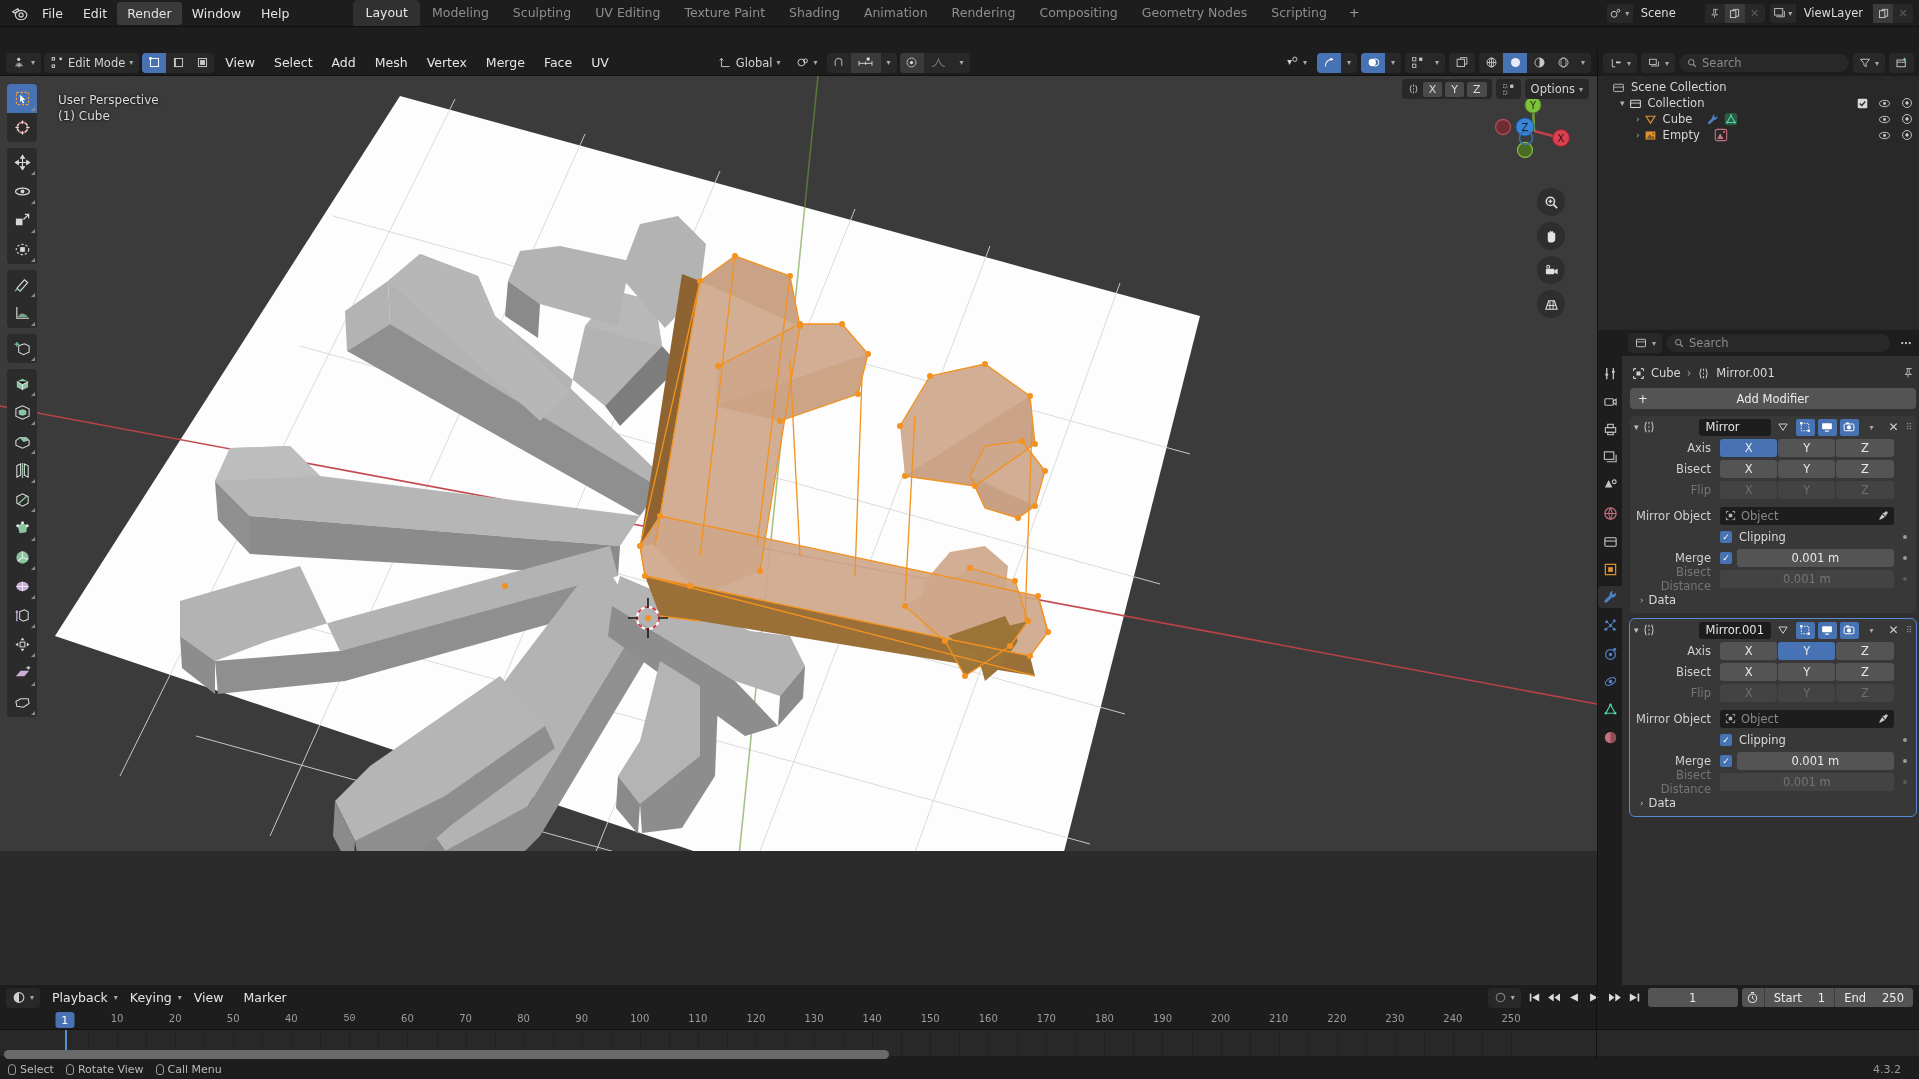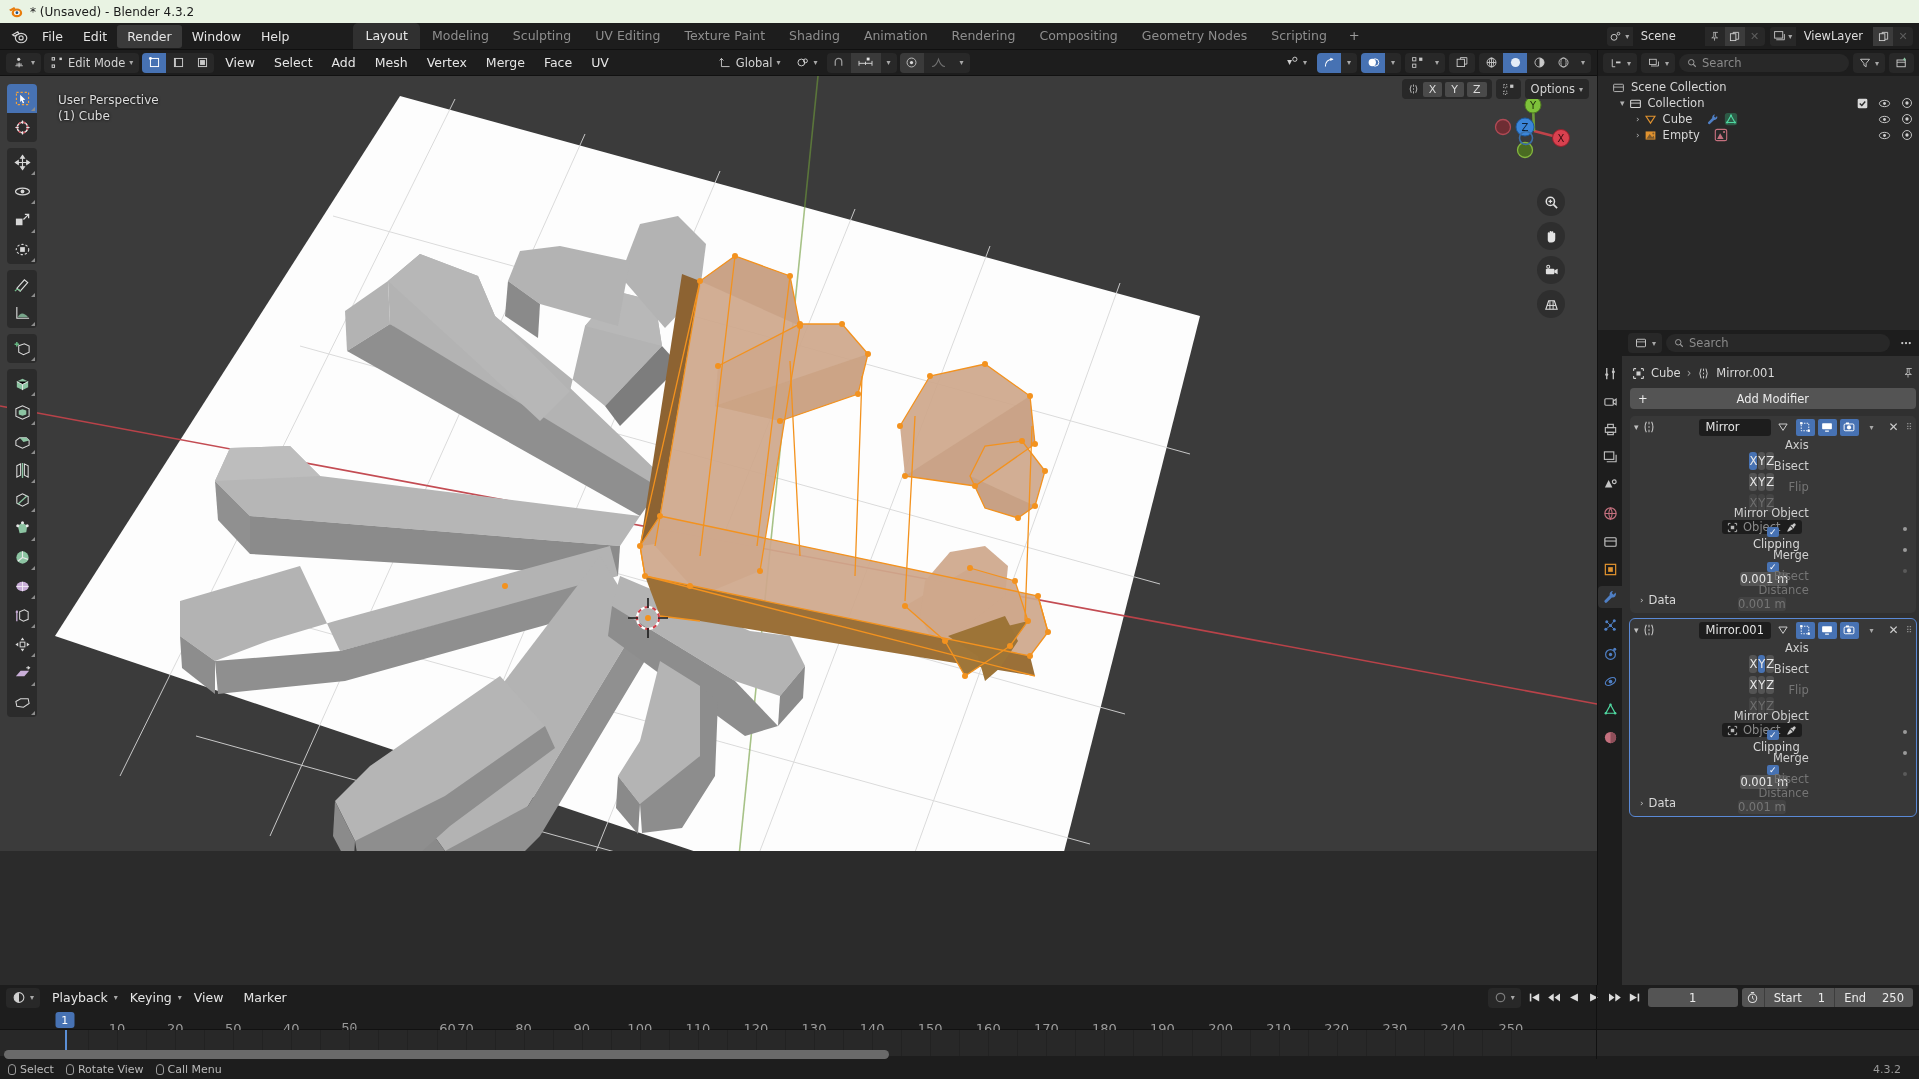--- a/index.html
+++ b/index.html
@@ -133,21 +133,21 @@
   .add-mod .plus { position: absolute; left: 8px; }
 
   .mod-panel { background: #383838; border-radius: 5px; margin-bottom: 6px; padding-bottom: 4px; }
   .mod-panel.selected { outline: 1px solid #5a89d6; }
   .mod-head { height: 22px; display: flex; align-items: center; gap: 3px; padding: 0 4px; }
   .mod-name { flex: 1; background: #1d1d1d; height: 17px; border-radius: 3px;
      display: flex; align-items: center; padding: 0 7px; font-size: 11.5px; color: #e4e4e4; margin-left: 40px; }
   .mh-icon { width: 19px; height: 17px; display: flex; align-items: center; justify-content: center;
      border-radius: 2px; color: #cfcfcf; font-size: 10px; }
   .mh-icon.on { background: #4772b3; color: #fff; }
-  .row { display: flex; align-items: center; height: 19px; margin-bottom: 2px; flex-direction: column; }
+  .row { display: flex; align-items: center; height: 19px; margin-bottom: 2px; }
   .row-label { width: 90px; text-align: right; padding-right: 9px; font-size: 11.5px; color: #d0d0d0; }
   .row-label.dim { color: #757575; }
   .axis-seg { display: flex; gap: 1px; flex: 1; margin-right: 22px; }
   .axis-btn { flex: 1; height: 18px; background: #545454; border-radius: 3px; display: flex;
      align-items: center; justify-content: center; font-size: 11.5px; color: #e8e8e8; }
   .axis-btn.on { background: #4772b3; }
   .axis-btn.dis { background: #434343; color: #6e6e6e; }
   .obj-field { flex: 1; height: 18px; background: #1d1d1d; border-radius: 3px;
      display: flex; align-items: center; padding: 0 5px; gap: 5px; margin-right: 22px;
      font-size: 11.5px; color: #8a8a8a; }
@@ -172,21 +172,21 @@
   .tl-playbtns { display: flex; background: transparent; gap: 1px; }
   .pbtn { width: 19px; height: 20px; display: flex; align-items: center; justify-content: center;
      color: #d8d8d8; font-size: 11px; }
   .frame-field { width: 90px; height: 19px; background: #545454; border-radius: 3px;
      display: flex; align-items: center; justify-content: center; font-size: 11.5px; color: #ececec; }
   .se-group { display: flex; height: 19px; border-radius: 3px; overflow: hidden; }
   .se-icon { width: 22px; background: #545454; display: flex; align-items: center; justify-content: center; color: #ddd; }
   .se-cell { background: #545454; height: 19px; display: flex; align-items: center; gap: 16px;
      padding: 0 9px; font-size: 11.5px; color: #ececec; border-left: 1px solid #3d3d3d; }
   .tl-ruler { height: 20px; background: #1d1d1d; position: relative; border-bottom: 1px solid #111; }
-  .tick { position: absolute; top: 11px; font-size: 13px; color: #9c9c9c; transform: translateX(-50%); }
+  .tick { position: absolute; top: 3px; font-size: 10px; color: #9c9c9c; transform: translateX(-50%); }
   .playhead-lbl { position: absolute; top: 2px; height: 16px; background: #4772b3; color: #fff;
      border-radius: 3px; font-size: 11px; padding: 0 6px; display: flex; align-items: center;
      transform: translateX(-50%); }
   .tl-track { height: 26px; background: #282828; position: relative; }
   .tl-gridline { position: absolute; top: 0; bottom: 0; width: 1px; background: #222; }
   .playhead-line { position: absolute; top: 0; bottom: 0; width: 2px; background: #5b8fd6; }
   .tl-scroll { position: absolute; left: 4px; right: 4px; bottom: 20px; height: 9px; }
   .tl-scroll .bar { position: absolute; left: 0; height: 9px; border-radius: 5px; background: #6a6a6a; }
   .statusbar { position: absolute; left: 0; right: 0; bottom: 0; height: 20px; background: #1d1d1d;
      display: flex; align-items: center; gap: 12px; padding: 0 8px; font-size: 11px; color: #b9b9b9; }
@@ -196,31 +196,20 @@
 
   .tl-divider { position: absolute; right: 322px; top: 0; bottom: 20px; width: 1px; background: #111; }
 
   svg { display: block; }
 </style>
 </head>
 <body>
 
 <div class="app">
 
-  <div class="titlebar">
-    <span class="blender-logo">
-      <svg width="15" height="15" viewBox="0 0 16 16">
-        <ellipse cx="9.5" cy="9.5" rx="5.6" ry="4.6" fill="#e87d0d"></ellipse>
-        <ellipse cx="9.5" cy="9.3" rx="3.2" ry="2.5" fill="#f7f7f7"></ellipse>
-        <circle cx="9.5" cy="9.3" r="1.5" fill="#265787"></circle>
-        <path d="M1.2 6.2 L6.6 3.2 L8.0 5.4 L3.0 7.6 Z" fill="#e87d0d"></path>
-      </svg>
-    </span>
-    <span>* (Unsaved) - Blender 4.3.2</span>
-  </div>
 
   <div class="topbar">
     <div class="topbar-left">
       <span class="tb-logo">
         <svg width="17" height="17" viewBox="0 0 16 16">
           <ellipse cx="9.5" cy="9.5" rx="5.4" ry="4.4" fill="none" stroke="#d3d3d3" stroke-width="1.1"></ellipse>
           <circle cx="9.5" cy="9.3" r="1.9" fill="none" stroke="#d3d3d3" stroke-width="1.1"></circle>
           <path d="M1.5 6.3 L6.4 3.6 L7.6 5.5 L3.2 7.5 Z" fill="none" stroke="#d3d3d3" stroke-width="1.1"></path>
         </svg>
       </span>
@@ -1467,21 +1456,21 @@
         </div>
       </div>
     </div>
 
     <div class="tl-ruler" id="tl-ruler">
         <div class="tick" style="left: 117.078px;">10</div>
         <div class="tick" style="left: 175.157px;">20</div>
         <div class="tick" style="left: 233.235px;">50</div>
         <div class="tick" style="left: 291.314px;">40</div>
         <div class="tick" style="left: 349.392px; font-family: Liberation Mono, monospace;">50</div>
-        <div class="tick" style="left: 407.471px; margin-left: 40px;">60</div>
+        <div class="tick" style="left: 407.471px;">60</div>
         <div class="tick" style="left: 465.549px;">70</div>
         <div class="tick" style="left: 523.627px;">80</div>
         <div class="tick" style="left: 581.706px;">90</div>
         <div class="tick" style="left: 639.784px;">100</div>
         <div class="tick" style="left: 697.863px;">110</div>
         <div class="tick" style="left: 755.941px;">120</div>
         <div class="tick" style="left: 814.02px;">130</div>
         <div class="tick" style="left: 872.098px;">140</div>
         <div class="tick" style="left: 930.176px;">150</div>
         <div class="tick" style="left: 988.255px;">160</div>

